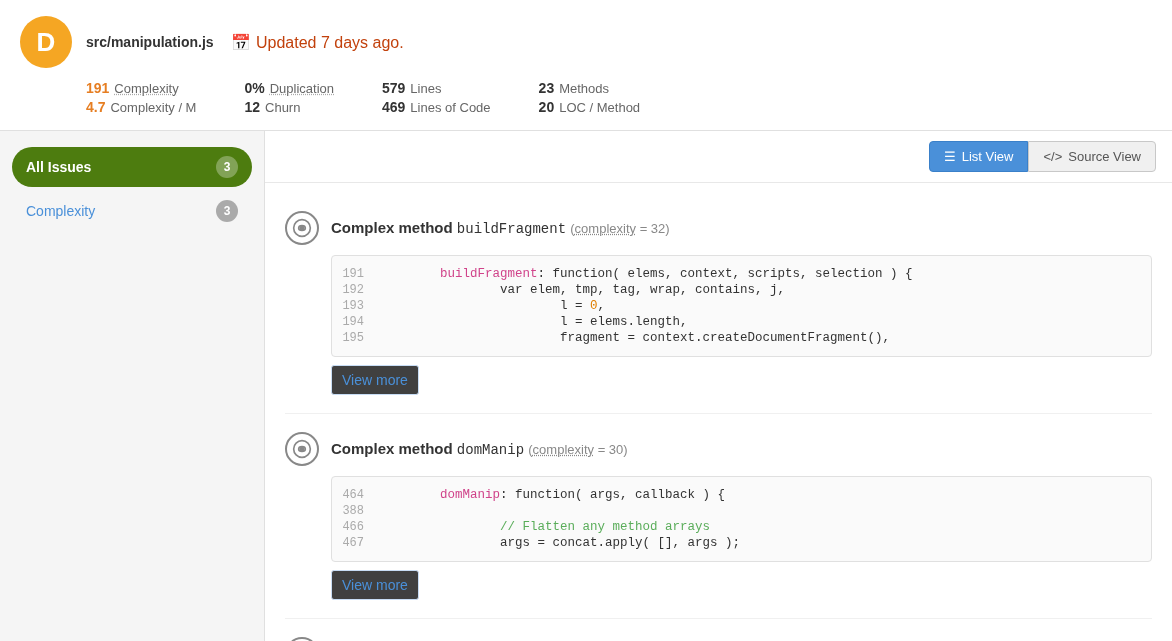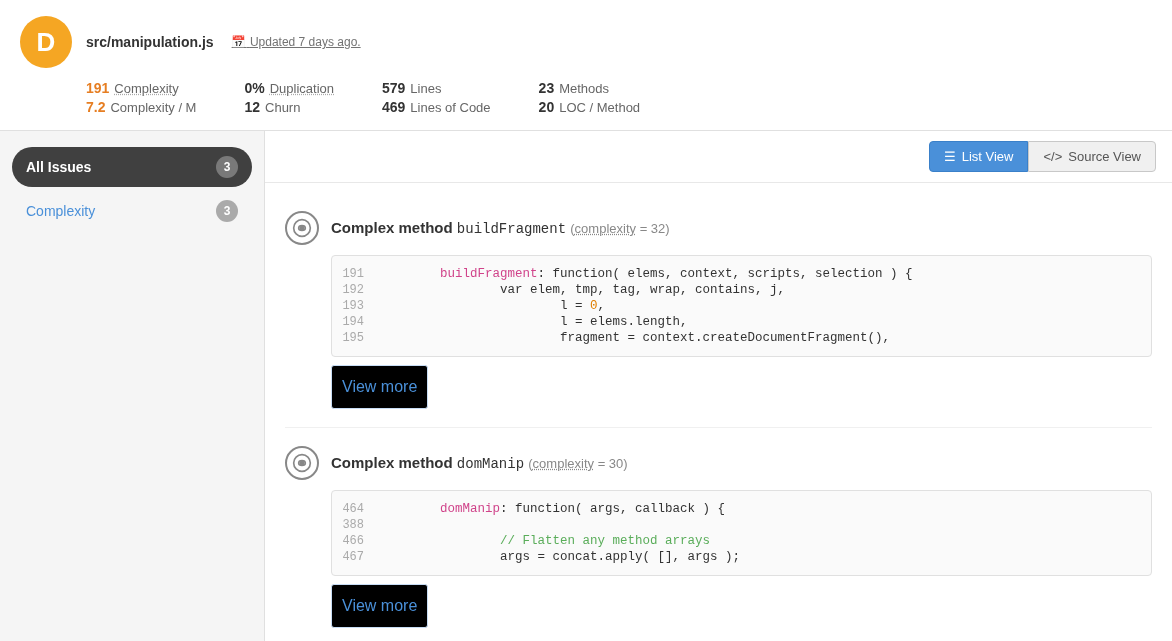--- a/index.html
+++ b/index.html
@@ -25,21 +25,21 @@
       display: flex; align-items: center; justify-content: center;
       font-size: 26px; font-weight: bold; color: #fff;
       flex-shrink: 0;
     }
 
     .file-title {
       font-size: 14px; font-weight: bold; color: #333;
     }
 
     .updated-text {
-      font-size: 12px; color: #737373; margin-left: 8px; text-decoration: underline;
+      font-size: 16px; color: #c2410c; margin-left: 8px;
     }
 
     .stats-row {
       display: flex;
       gap: 0;
       padding-left: 66px;
       flex-wrap: wrap;
     }
 
     .stat-group {
@@ -92,21 +92,21 @@
       display: flex;
       align-items: center;
       justify-content: space-between;
       padding: 9px 14px;
       border-radius: 20px;
       cursor: pointer;
       margin-bottom: 4px;
     }
 
     .sidebar-item.active {
-      background: #404040;
+      background: #4d7c0f;
       color: #fff;
     }
 
     .sidebar-item.active .sidebar-label {
       color: #fff;
       font-weight: 600;
     }
 
     .sidebar-item.inactive .sidebar-label {
       color: #4a90d9;
@@ -243,27 +243,27 @@
     }
 
     .line-code .fn-name { color: #d0438a; }
     .line-code .comment { color: #5aad5a; }
     .line-code .number { color: #e07f00; }
 
     .view-more-btn {
       display: inline-block;
       margin-top: 8px;
       margin-left: 46px;
-      padding: 12px 10px;
-      font-size: 16px;
+      padding: 6px 10px;
+      font-size: 14px;
       color: #4a90d9;
       border: 1px solid #c8ddf5;
       border-radius: 3px;
       cursor: pointer;
-      background: #000000;
+      background: #404040;
     }
 
     .header-title-row {
       display: flex;
       align-items: center;
     }
   </style>
 </head>
 <body>
 
@@ -283,21 +283,21 @@
         </div>
       </div>
     </div>
     <div class="stats-row">
       <div class="stat-group">
         <div class="stat-item">
           <span class="stat-value">191</span>
           <span class="stat-label">Complexity</span>
         </div>
         <div class="stat-item">
-          <span class="stat-value">7.2</span>
+          <span class="stat-value">4.7</span>
           <span class="stat-label no-underline">Complexity / M</span>
         </div>
       </div>
       <div class="stat-group">
         <div class="stat-item">
           <span class="stat-value normal">0%</span>
           <span class="stat-label">Duplication</span>
         </div>
         <div class="stat-item">
           <span class="stat-value normal">12</span>

